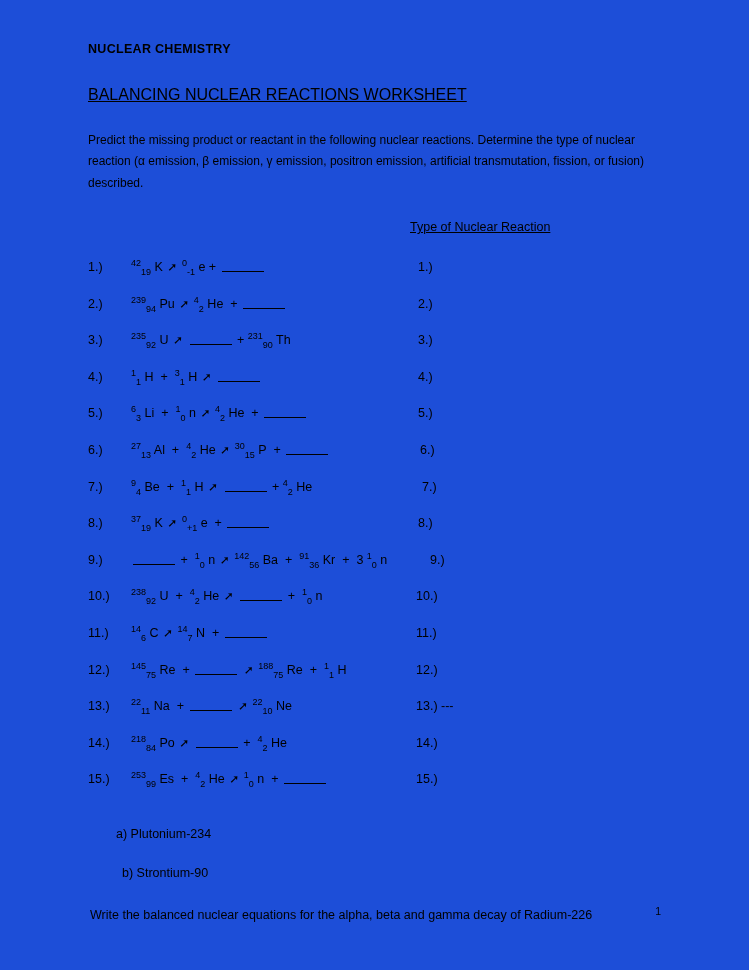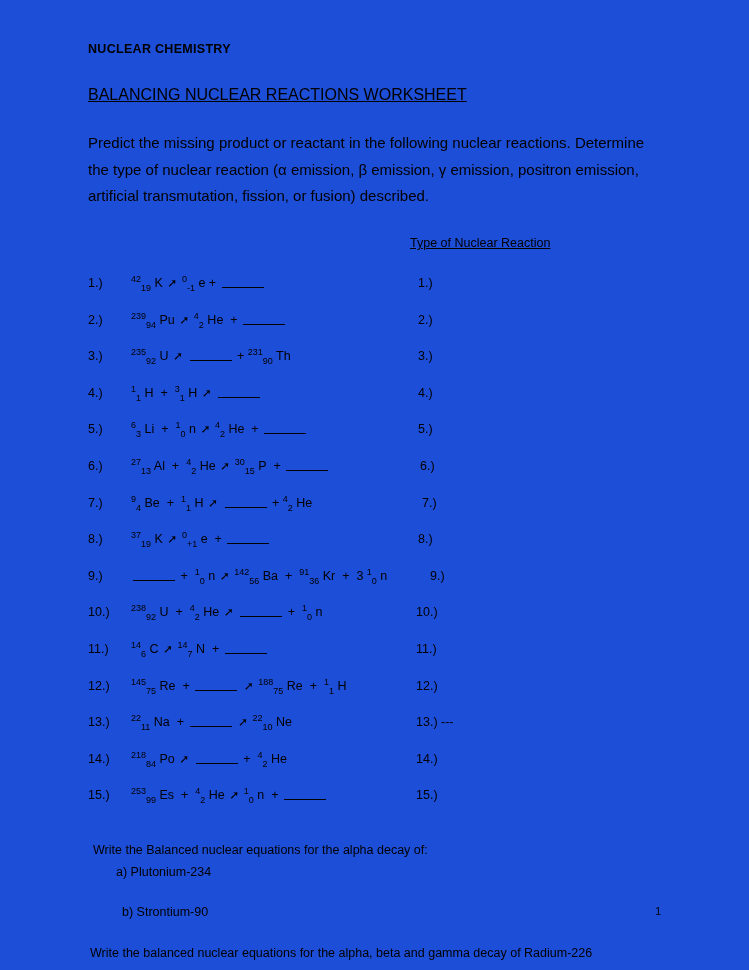--- a/index.html
+++ b/index.html
@@ -33,21 +33,21 @@
     font-weight: bold;
     letter-spacing: 0.3px;
     margin: 0 0 30px 0;
   }
   .subtitle {
     font-size: 16px;
     text-decoration: underline;
     margin: 0 0 26px 0;
   }
   .intro {
-    font-size: 15px;
+    font-size: 12px;
     line-height: 1.78;
     margin: 0 0 26px 0;
     width: 565px;
   }
   .col-header-row {
     position: relative;
     height: 26px;
     margin-bottom: 14px;
   }
   .col-header {
@@ -226,21 +226,20 @@
 
       <div class="prob-row">
         <span class="prob-num">15.)</span>
         <span class="prob-eq"><sup>253</sup><sub>99</sub> Es&nbsp; + &nbsp;<sup>4</sup><sub>2</sub> He <span class="arrow">➚</span> <sup>1</sup><sub>0</sub> n&nbsp; + <span class="blank"></span></span>
         <span class="prob-ans" style="left:328px;">15.)</span>
       </div>
 
     </div>
 
     <div class="footer-block">
-      <div class="fb-line1">Write the Balanced nuclear equations for the alpha decay of:</div>
       <div class="fb-line2">a)  Plutonium-234</div>
       <div class="fb-line3">b)  Strontium-90</div>
       <div class="fb-line4">Write the balanced nuclear equations for the alpha, beta and gamma decay of Radium-226</div>
     </div>
 
   </div>
 
   <div class="page-number">1</div>
 </div>
 

